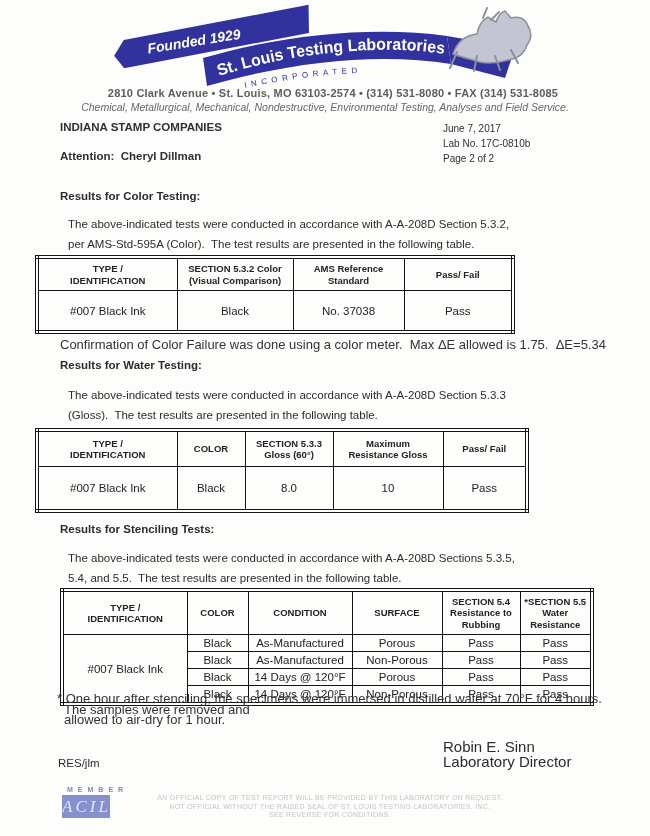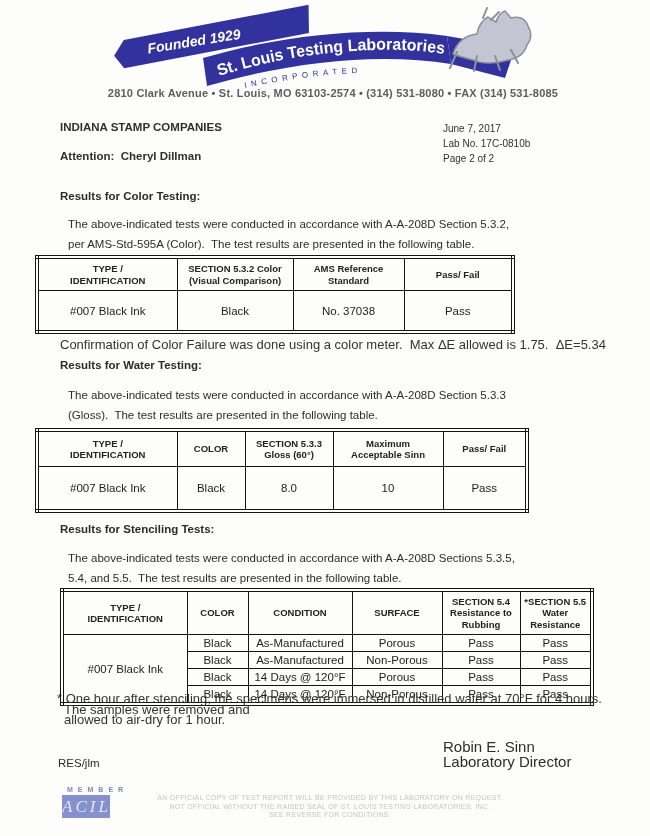--- a/index.html
+++ b/index.html
@@ -95,20 +95,21 @@
     </defs>
     <text font-size="16.5" font-weight="bold" fill="#ffffff">
       <textPath href="#mainCurve" textLength="228" lengthAdjust="spacingAndGlyphs">St. Louis Testing Laboratories</textPath>
     </text>
     <text font-size="8" fill="#32329e" letter-spacing="4.5">
       <textPath href="#incCurve">INCORPORATED</textPath>
     </text>
   </svg>
 
   <div class="address">2810 Clark Avenue • St. Louis, MO 63103-2574 • (314) 531-8080 • FAX (314) 531-8085</div>
+  <div class="services">Chemical, Metallurgical, Mechanical, Nondestructive, Environmental Testing, Analyses and Field Service.</div>
 
   <div class="recipient">INDIANA STAMP COMPANIES</div>
   <div class="attention">Attention:  Cheryl Dillman</div>
   <div class="meta">
     <div>June 7, 2017</div>
     <div>Lab No. 17C-0810b</div>
     <div>Page 2 of 2</div>
   </div>
 
   <div class="heading" style="top:190px">Results for Color Testing:</div>
@@ -149,21 +150,21 @@
         <col style="width:68px">
         <col style="width:88px">
         <col style="width:110px">
         <col style="width:84px">
       </colgroup>
     <tbody>
         <tr class="hrow">
       <th><span class="thw w90">TYPE / IDENTIFICATION</span></th>
       <th><span class="thw">COLOR</span></th>
       <th><span class="thw w80">SECTION 5.3.3 Gloss (60°)</span></th>
-      <th><span class="thw w85">Maximum Acceptable Sinn</span></th>
+      <th><span class="thw w85">Maximum Resistance Gloss</span></th>
       <th><span class="thw">Pass/ Fail</span></th>
     </tr>
     <tr class="brow">
       <td>#007 Black Ink</td>
       <td>Black</td>
       <td>8.0</td>
       <td>10</td>
       <td>Pass</td>
     </tr>
   </tbody>

